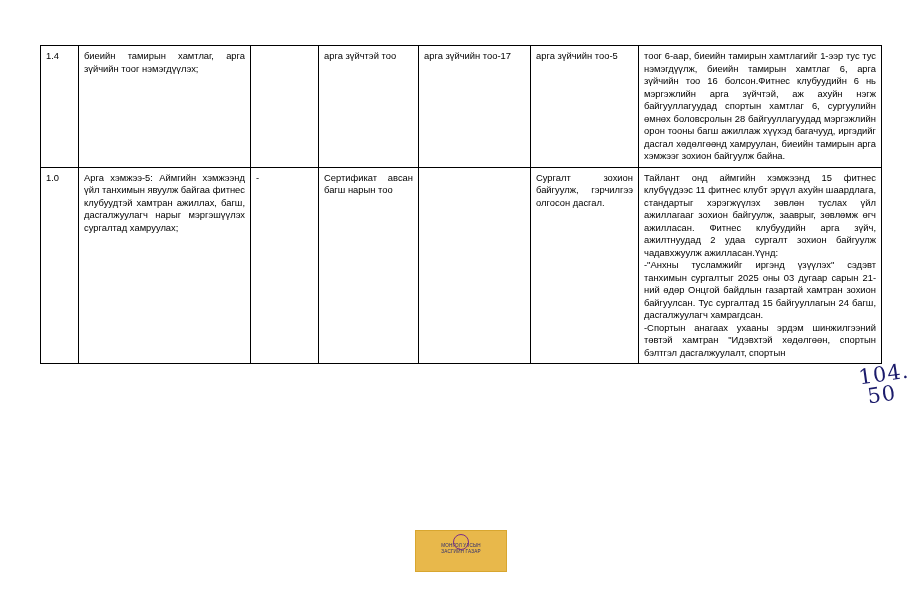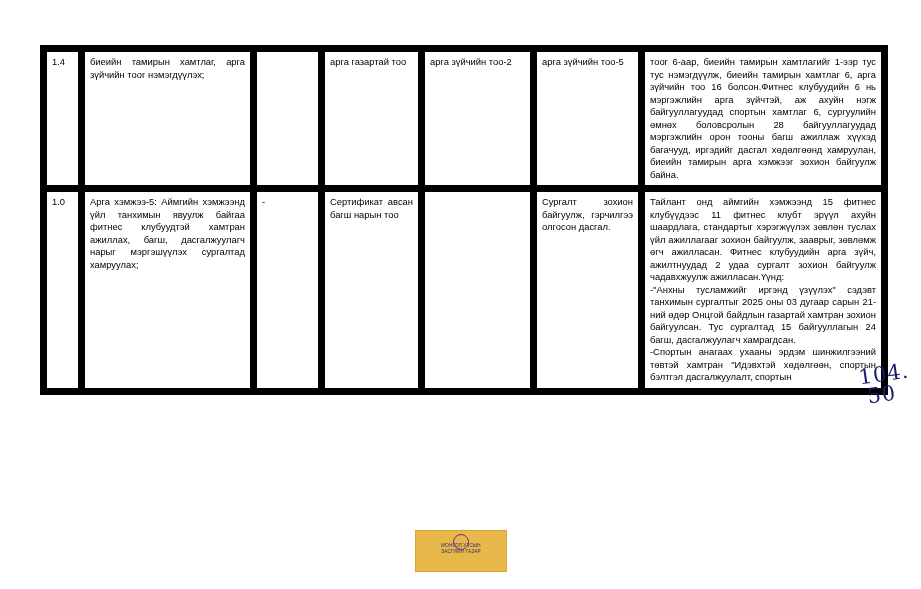--- a/index.html
+++ b/index.html
@@ -24,21 +24,21 @@
   }
   table.doc-table {
     position: absolute;
     left: 40px;
     top: 45px;
     width: 841px;
     border-collapse: collapse;
     table-layout: fixed;
   }
   table.doc-table td {
-    border: 7px solid #000000;
+    border: 1px solid #000000;
     vertical-align: top;
     padding: 4px 5px 4px 5px;
     font-size: 9.4px;
     line-height: 1.33;
     text-align: justify;
     word-spacing: 0px;
     hyphens: none;
   }
   td.num {
     text-align: center;
@@ -122,22 +122,22 @@
       <col class="c-c">
       <col class="c-d">
       <col class="c-e">
       <col class="c-f">
     </colgroup>
     <tbody>
       <tr>
         <td class="num">1.4</td>
         <td class="stretch-last-left">биеийн тамирын хамтлаг, арга зүйчийн тоог нэмэгдүүлэх;</td>
         <td></td>
-        <td>арга газартай тоо</td>
-        <td>арга зүйчийн тоо-2</td>
+        <td>арга зүйчтэй тоо</td>
+        <td>арга зүйчийн тоо-17</td>
         <td>арга зүйчийн тоо-5</td>
         <td class="just">тоог 6-аар, биеийн тамирын хамтлагийг 1-ээр тус тус нэмэгдүүлж, биеийн тамирын хамтлаг 6, арга зүйчийн тоо 16 болсон.Фитнес клубуудийн 6 нь мэргэжлийн арга зүйчтэй, аж ахуйн нэгж байгууллагуудад спортын хамтлаг 6, сургуулийн өмнөх боловсролын 28 байгууллагуудад мэргэжлийн орон тооны багш ажиллаж хүүхэд багачууд, иргэдийг дасгал хөдөлгөөнд хамруулан, биеийн тамирын арга хэмжээг зохион байгуулж байна.</td>
       </tr>
       <tr>
         <td class="num">1.0</td>
         <td class="mid stretch-last-left">Арга хэмжээ-5: Аймгийн хэмжээнд үйл танхимын явуулж байгаа фитнес клубуудтэй хамтран ажиллах, багш, дасгалжуулагч нарыг мэргэшүүлэх сургалтад хамруулах;</td>
         <td class="mid">-</td>
         <td class="mid">Сертификат авсан багш нарын тоо</td>
         <td></td>
         <td class="mid">Сургалт зохион байгуулж, гэрчилгээ олгосон дасгал.</td>

